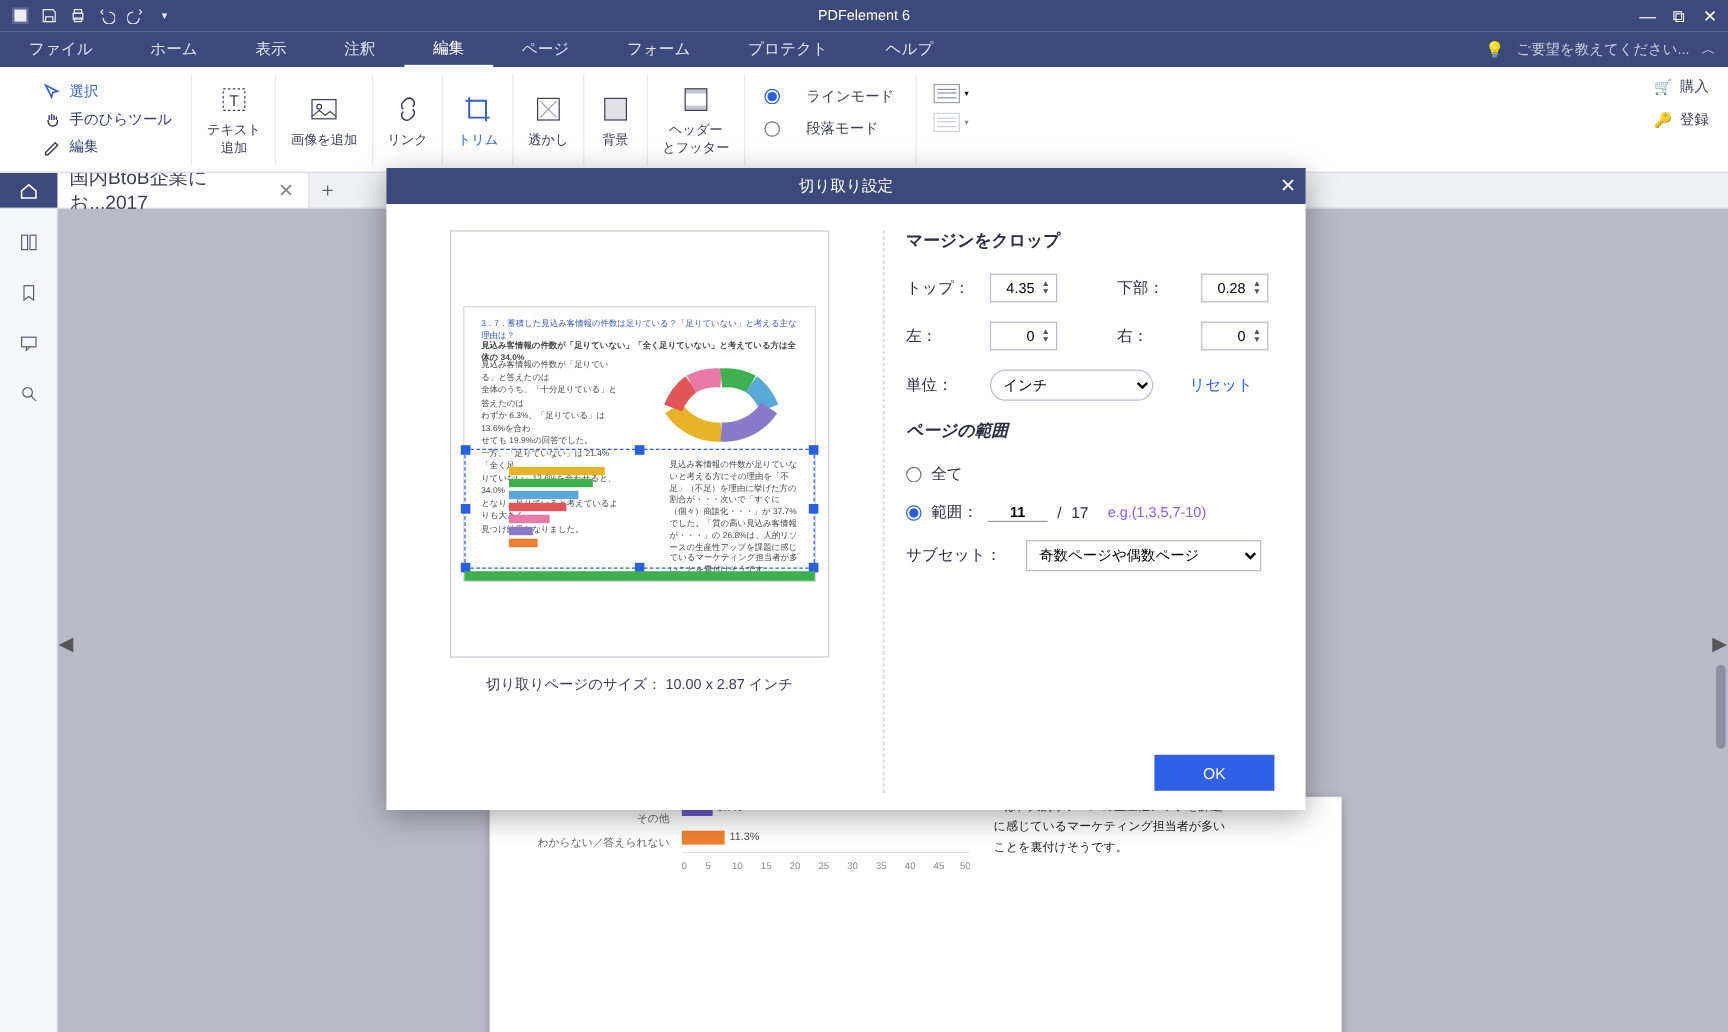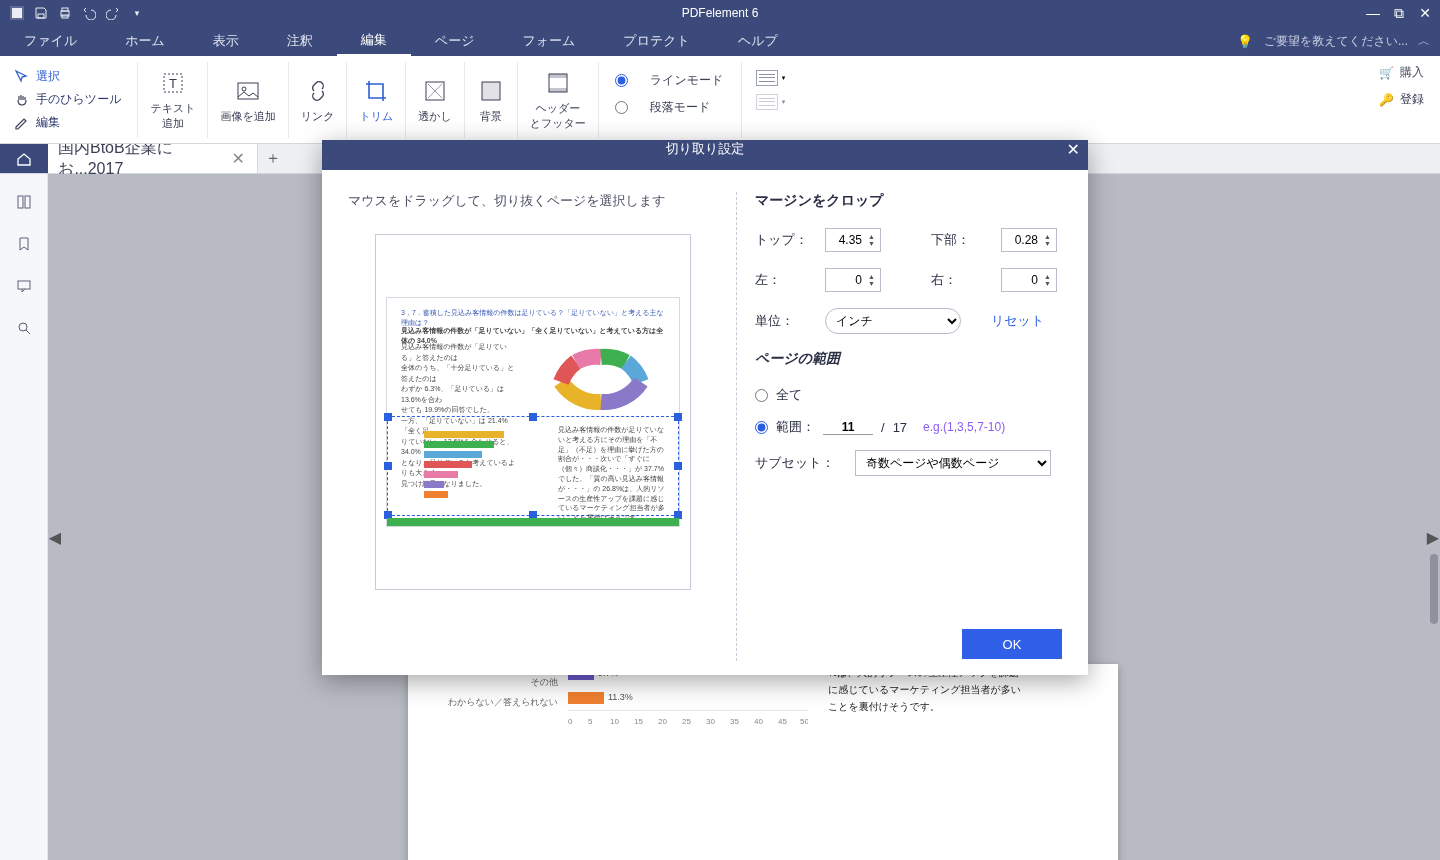--- a/index.html
+++ b/index.html
@@ -9,21 +9,21 @@
 .titlebar .qat span { width:18px; height:18px; display:flex; align-items:center; justify-content:center; cursor:pointer; opacity:.9; }
 .titlebar .title { position:absolute; left:50%; transform:translateX(-50%); font-size:12px; }
 .titlebar .wincontrols { position:absolute; right:6px; display:flex; gap:8px; font-size:14px; }
 .titlebar .wincontrols span { cursor:pointer; display:inline-block; width:18px; text-align:center; }
 .menubar { height:30px; background:#3b4a7a; display:flex; align-items:center; color:#dfe3f0; font-size:13px; position:relative; }
 .menubar .mitem { padding:0 24px; height:30px; display:flex; align-items:center; cursor:pointer; }
 .menubar .mitem.active { border-bottom:2px solid #fff; color:#fff; }
 .menubar .right { position:absolute; right:10px; display:flex; align-items:center; gap:10px; font-size:12px; color:#c8cde0; }
 .menubar .right .bulb { font-size:13px; }
 .menubar .right .chev { font-size:12px; cursor:pointer; }
-.ribbon { height:88px; background:#fff; border-bottom:1px solid #d5d7de; display:flex; align-items:flex-start; padding:6px 10px 0 4px; position:relative; }
+.ribbon { height:88px; background:#fff; border-bottom:1px solid #d5d7de; display:flex; align-items:flex-start; padding:6px 10px 0 26px; position:relative; }
 .ribbon .col { display:flex; flex-direction:column; align-items:center; justify-content:center; height:76px; padding:0 12px; border-right:1px solid #e8e9ef; font-size:11px; color:#3a3f55; }
 .ribbon .smallstack { display:flex; flex-direction:column; gap:6px; padding:6px 10px; font-size:12px; color:#2f3b70; }
 .ribbon .smallstack .row { display:flex; align-items:center; gap:6px; cursor:pointer; }
 .ribbon .smallstack .row svg { width:16px; height:16px; }
 .ribbon .bigicon { width:28px; height:28px; margin-bottom:4px; display:flex; align-items:center; justify-content:center; }
 .ribbon .col.active { color:#2f5fd0; }
 .ribbon .radiogrp { display:flex; flex-direction:column; gap:10px; padding:10px 10px 0 16px; font-size:12px; color:#3a3f55; }
 .ribbon .radiogrp label { display:flex; align-items:center; gap:22px; cursor:pointer; }
 .ribbon .para { display:flex; flex-direction:column; gap:8px; padding:8px 0 0 14px; }
 .ribbon .para .pbtn { width:22px; height:16px; border:1px solid #9aa0b8; display:flex; flex-direction:column; justify-content:space-around; padding:2px; position:relative; }
@@ -43,21 +43,21 @@
 .page .txt { position:absolute; left:420px; top:0; width:260px; font-size:10px; color:#222; line-height:1.7; }
 .page .lbl { position:absolute; font-size:9px; color:#666; text-align:right; width:120px; }
 .navarrow { position:absolute; top:50%; width:14px; height:40px; display:flex; align-items:center; justify-content:center; color:#555; cursor:pointer; }
 .navarrow.left { left:0; }
 .navarrow.right { right:0; }
 .vscroll { position:absolute; right:2px; top:0; bottom:0; width:10px; }
 .vscroll .thumb { position:absolute; right:0; top:380px; width:8px; height:70px; background:#8e90a0; border-radius:4px; }
 
 
 .dialog { position:absolute; left:322px; top:140px; width:766px; height:535px; background:#fff; box-shadow:0 6px 24px rgba(0,0,0,.35); z-index:100; display:flex; flex-direction:column; }
-.dialog .dtitle { height:30px; background:#3b4a7a; color:#fff; display:flex; align-items:flex-start; justify-content:center; font-size:13px; position:relative; }
+.dialog .dtitle { height:30px; background:#3b4a7a; color:#fff; display:flex; align-items:center; justify-content:center; font-size:13px; position:relative; }
 .dialog .dtitle .dclose { position:absolute; right:8px; font-size:16px; cursor:pointer; }
 .dialog .dbody { flex:1; display:flex; padding:22px 26px 14px 26px; }
 .dialog .leftpane { width:370px; display:flex; flex-direction:column; }
 .dialog .leftpane .hint { font-size:13px; color:#4a4f63; margin-bottom:24px; }
 .dialog .preview { width:316px; height:356px; border:1px solid #c7cad6; align-self:center; position:relative; background:#fff; }
 .dialog .preview .pvpage { position:absolute; left:10px; right:10px; top:62px; bottom:62px; background:#fff; border:1px solid #d6d8e0; }
 .dialog .preview .pvgreenbar { position:absolute; left:0; right:0; bottom:0; height:8px; background:#3fb04f; }
 .dialog .preview .crop { position:absolute; left:0; right:0; top:118px; height:100px; border:1px dashed #2a5fe0; }
 .dialog .preview .handle { position:absolute; width:8px; height:8px; background:#2a5fe0; }
 .dialog .preview .pvtext { position:absolute; font-size:7px; color:#444; line-height:1.4; }
@@ -347,21 +347,20 @@
   </div>
 </div>
 
 <div class="dialog">
   <div class="dtitle">
     <span>切り取り設定</span>
     <span class="dclose">✕</span>
   </div>
   <div class="dbody">
     <div class="leftpane">
-      <div class="hint">マウスをドラッグして、切り抜くページを選択します</div>
       <div class="preview">
         <div class="pvpage">
           <div class="pvtext" style="left:14px; right:14px; top:10px; color:#3358b5;">3．7．蓄積した見込み客情報の件数は足りている？「足りていない」と考える主な理由は？</div>
           <div class="pvtext" style="left:14px; right:14px; top:28px; font-weight:bold;">見込み客情報の件数が「足りていない」「全く足りていない」と考えている方は全体の 34.0%</div>
 
           <svg style="position:absolute; right:18px; top:44px;" width="120" height="70" viewBox="0 0 120 70">
             <path d="M60 60 A45 45 0 0 1 20 40" fill="none" stroke="#e8b229" stroke-width="16"></path>
             <path d="M20 40 A45 45 0 0 1 35 20" fill="none" stroke="#e05555" stroke-width="16"></path>
             <path d="M35 20 A45 45 0 0 1 60 15" fill="none" stroke="#e87aa8" stroke-width="16"></path>
             <path d="M60 15 A45 45 0 0 1 85 20" fill="none" stroke="#3fb04f" stroke-width="16"></path>
@@ -398,20 +397,21 @@
               <rect y="50" width="20" height="7" fill="#8a78c8"></rect>
               <rect y="60" width="24" height="7" fill="#f08030"></rect>
             </svg>
             <div class="pvtext" style="right:10px; top:8px; width:110px; line-height:1.4;">
               見込み客情報の件数が足りていないと考える方にその理由を「不足」（不足）を理由に挙げた方の割合が・・・次いで「すぐに（個々）商談化・・・」が 37.7%でした。「質の高い見込み客情報が・・・」の 26.8%は、人的リソースの生産性アップを課題に感じているマーケティング担当者が多いことを裏付けそうです。
             </div>
           </div>
           <div class="pvgreenbar"></div>
         </div>
       </div>
+      <div class="sizetext">切り取りページのサイズ： 10.00 x 2.87 インチ</div>
     </div>
     <div class="divider"></div>
     <div class="rightpane">
       <div class="section">マージンをクロップ</div>
       <div class="frow">
         <span class="lab">トップ：</span>
         <div class="spin">
             <input value="4.35" style="">
             <div class="arrows">
               <span>▲</span>

